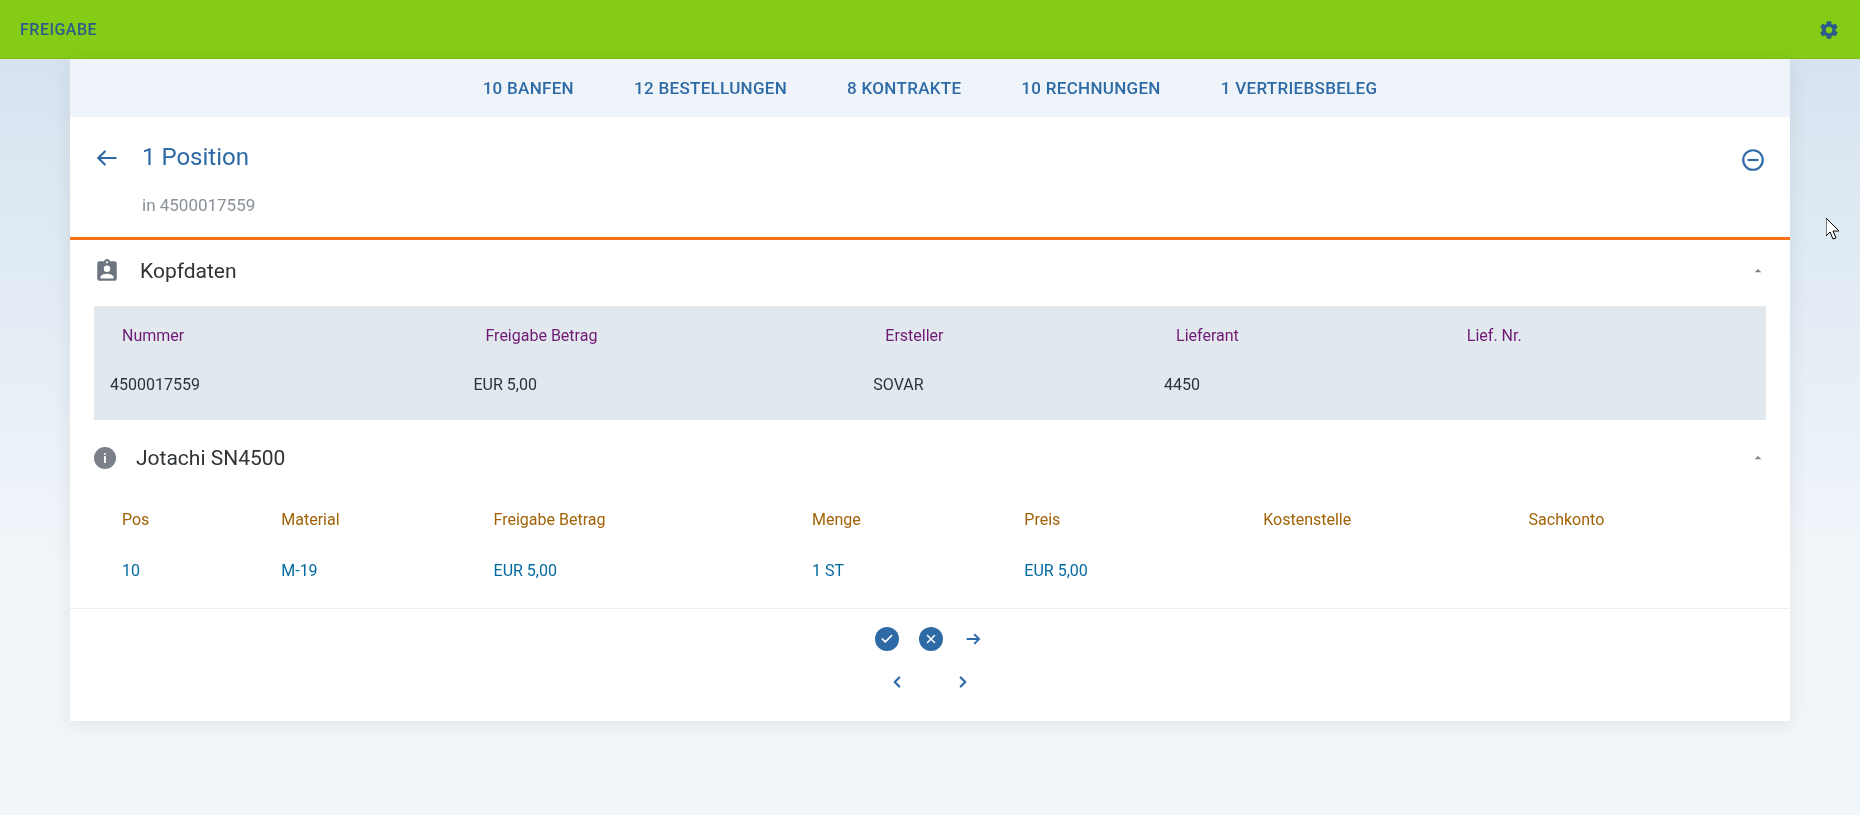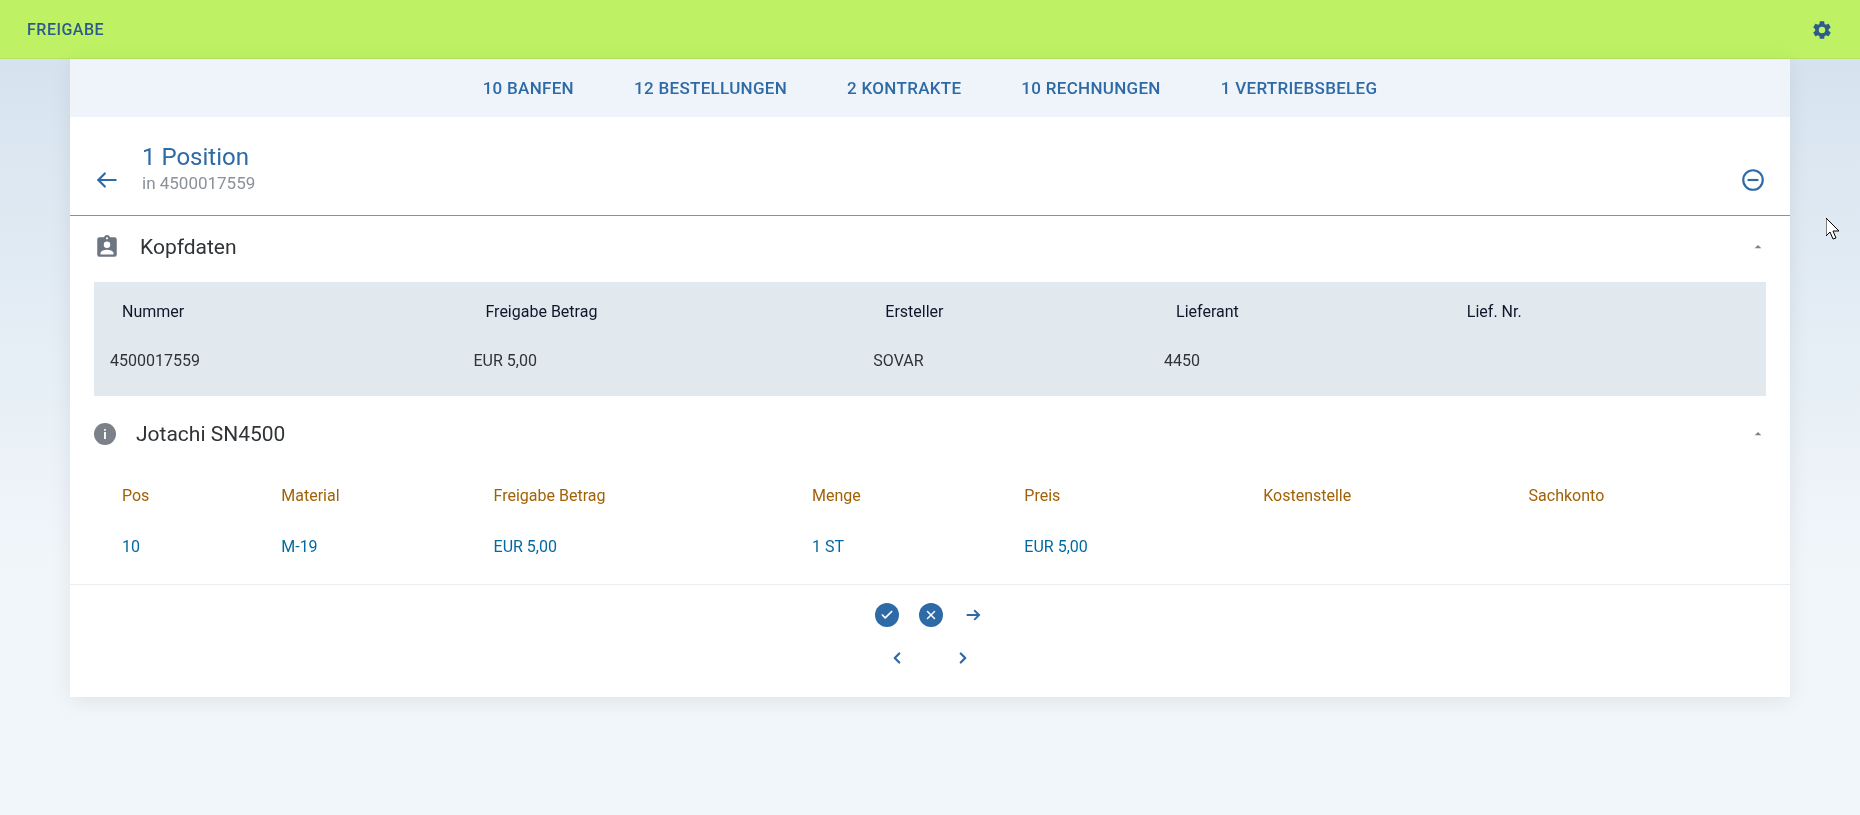--- a/index.html
+++ b/index.html
@@ -10,24 +10,24 @@
     color: #3a3a3a;
     width: 1860px;
     min-height: 815px;
     overflow: hidden;
     position: relative;
   }
 
   
   .appbar {
     height: 59px;
-    background: #bef264;
-    display: flex;
-    align-items: center;
-    padding: 0 27px;
+    background: #84cc16;
+    display: flex;
+    align-items: center;
+    padding: 0 20px;
     box-shadow: inset 0 -1px 0 rgba(0,0,0,0.05);
   }
   .appbar-title {
     color: #2e5c8a;
     font-size: 16px;
     letter-spacing: 0.5px;
     font-weight: 500;
   }
   .appbar-spacer { flex: 1; }
   .gear-icon {
@@ -55,39 +55,39 @@
     color: #2e6aa5;
     font-size: 17px;
     font-weight: 500;
     letter-spacing: 0.3px;
     cursor: pointer;
   }
 
   
   .page-header {
     display: flex;
-    align-items: flex-end;
+    align-items: flex-start;
     padding: 26px 24px 22px 24px;
-    border-bottom: 1px solid #f97316;
+    border-bottom: 3px solid #f97316;
   }
   .back-arrow {
     color: #2e6aa5;
     margin-right: 22px;
     margin-top: 2px;
     cursor: pointer;
   }
   .page-title {
     color: #2e6aa5;
     font-size: 24px;
     font-weight: 400;
   }
   .page-subtitle {
     color: #8a9199;
     font-size: 17px;
-    margin-top: 2px;
+    margin-top: 24px;
   }
   .header-spacer { flex: 1; }
   .minus-circle {
     color: #2e6aa5;
     cursor: pointer;
     margin-top: 4px;
   }
 
   
   .section-header {
@@ -126,21 +126,21 @@
     margin: 8px 24px 0 24px;
     background: #e1e8ee;
     display: grid;
     grid-template-columns: 1fr 1.1fr 0.8fr 0.8fr 0.9fr;
   }
   .head-table .th, .head-table .td {
     padding: 20px 28px;
     font-size: 16px;
   }
   .head-table .th {
-    color: #0f172a;
+    color: #701a75;
     font-weight: 400;
   }
   .head-table .td {
     color: #303437;
     padding-top: 10px;
     padding-bottom: 26px;
     padding-left: 16px;
   }
 
   
@@ -220,21 +220,21 @@
         <path d="M19.14 12.94a7.07 7.07 0 0 0 .05-.94 7.07 7.07 0 0 0-.05-.94l2.03-1.58a.5.5 0 0 0 .12-.64l-1.92-3.32a.5.5 0 0 0-.6-.22l-2.39.96a7.03 7.03 0 0 0-1.62-.94l-.36-2.54a.5.5 0 0 0-.5-.42h-3.84a.5.5 0 0 0-.5.42l-.36 2.54c-.58.24-1.12.55-1.62.94l-2.39-.96a.5.5 0 0 0-.6.22L2.67 8.84a.5.5 0 0 0 .12.64l2.03 1.58c-.3.31-.5.63-.5.94s.2.63.5.94l-2.03 1.58a.5.5 0 0 0-.12.64l1.92 3.32c.13.22.39.31.6.22l2.39-.96c.5.39 1.04.7 1.62.94l.36 2.54c.4.24.25.42.5.42h3.84c.25 0 .46-.18.5-.42l.36-2.54c.58-.24 1.12-.55 1.62-.94l2.39.96c.21.09.47 0 .6-.22l1.92-3.32a.5.5 0 0 0-.12-.64l-2.03-1.58ZM12 15.5A3.5 3.5 0 1 1 12 8.5a3.5 3.5 0 0 1 0 7Z"></path>
       </svg>
   </span>
 </div>
 
 <div class="card">
 
   <div class="tabs">
     <span class="tab">10 BANFEN</span>
     <span class="tab">12 BESTELLUNGEN</span>
-    <span class="tab">2 KONTRAKTE</span>
+    <span class="tab">8 KONTRAKTE</span>
     <span class="tab">10 RECHNUNGEN</span>
     <span class="tab">1 VERTRIEBSBELEG</span>
   </div>
 
   <div class="page-header">
     <span class="back-arrow">
       <svg width="26" height="26" viewBox="0 0 24 24" fill="none" stroke="currentColor" stroke-width="2" stroke-linecap="round" stroke-linejoin="round">
           <line x1="20" y1="12" x2="4" y2="12"></line>
           <polyline points="10 18 4 12 10 6"></polyline>
         </svg>

